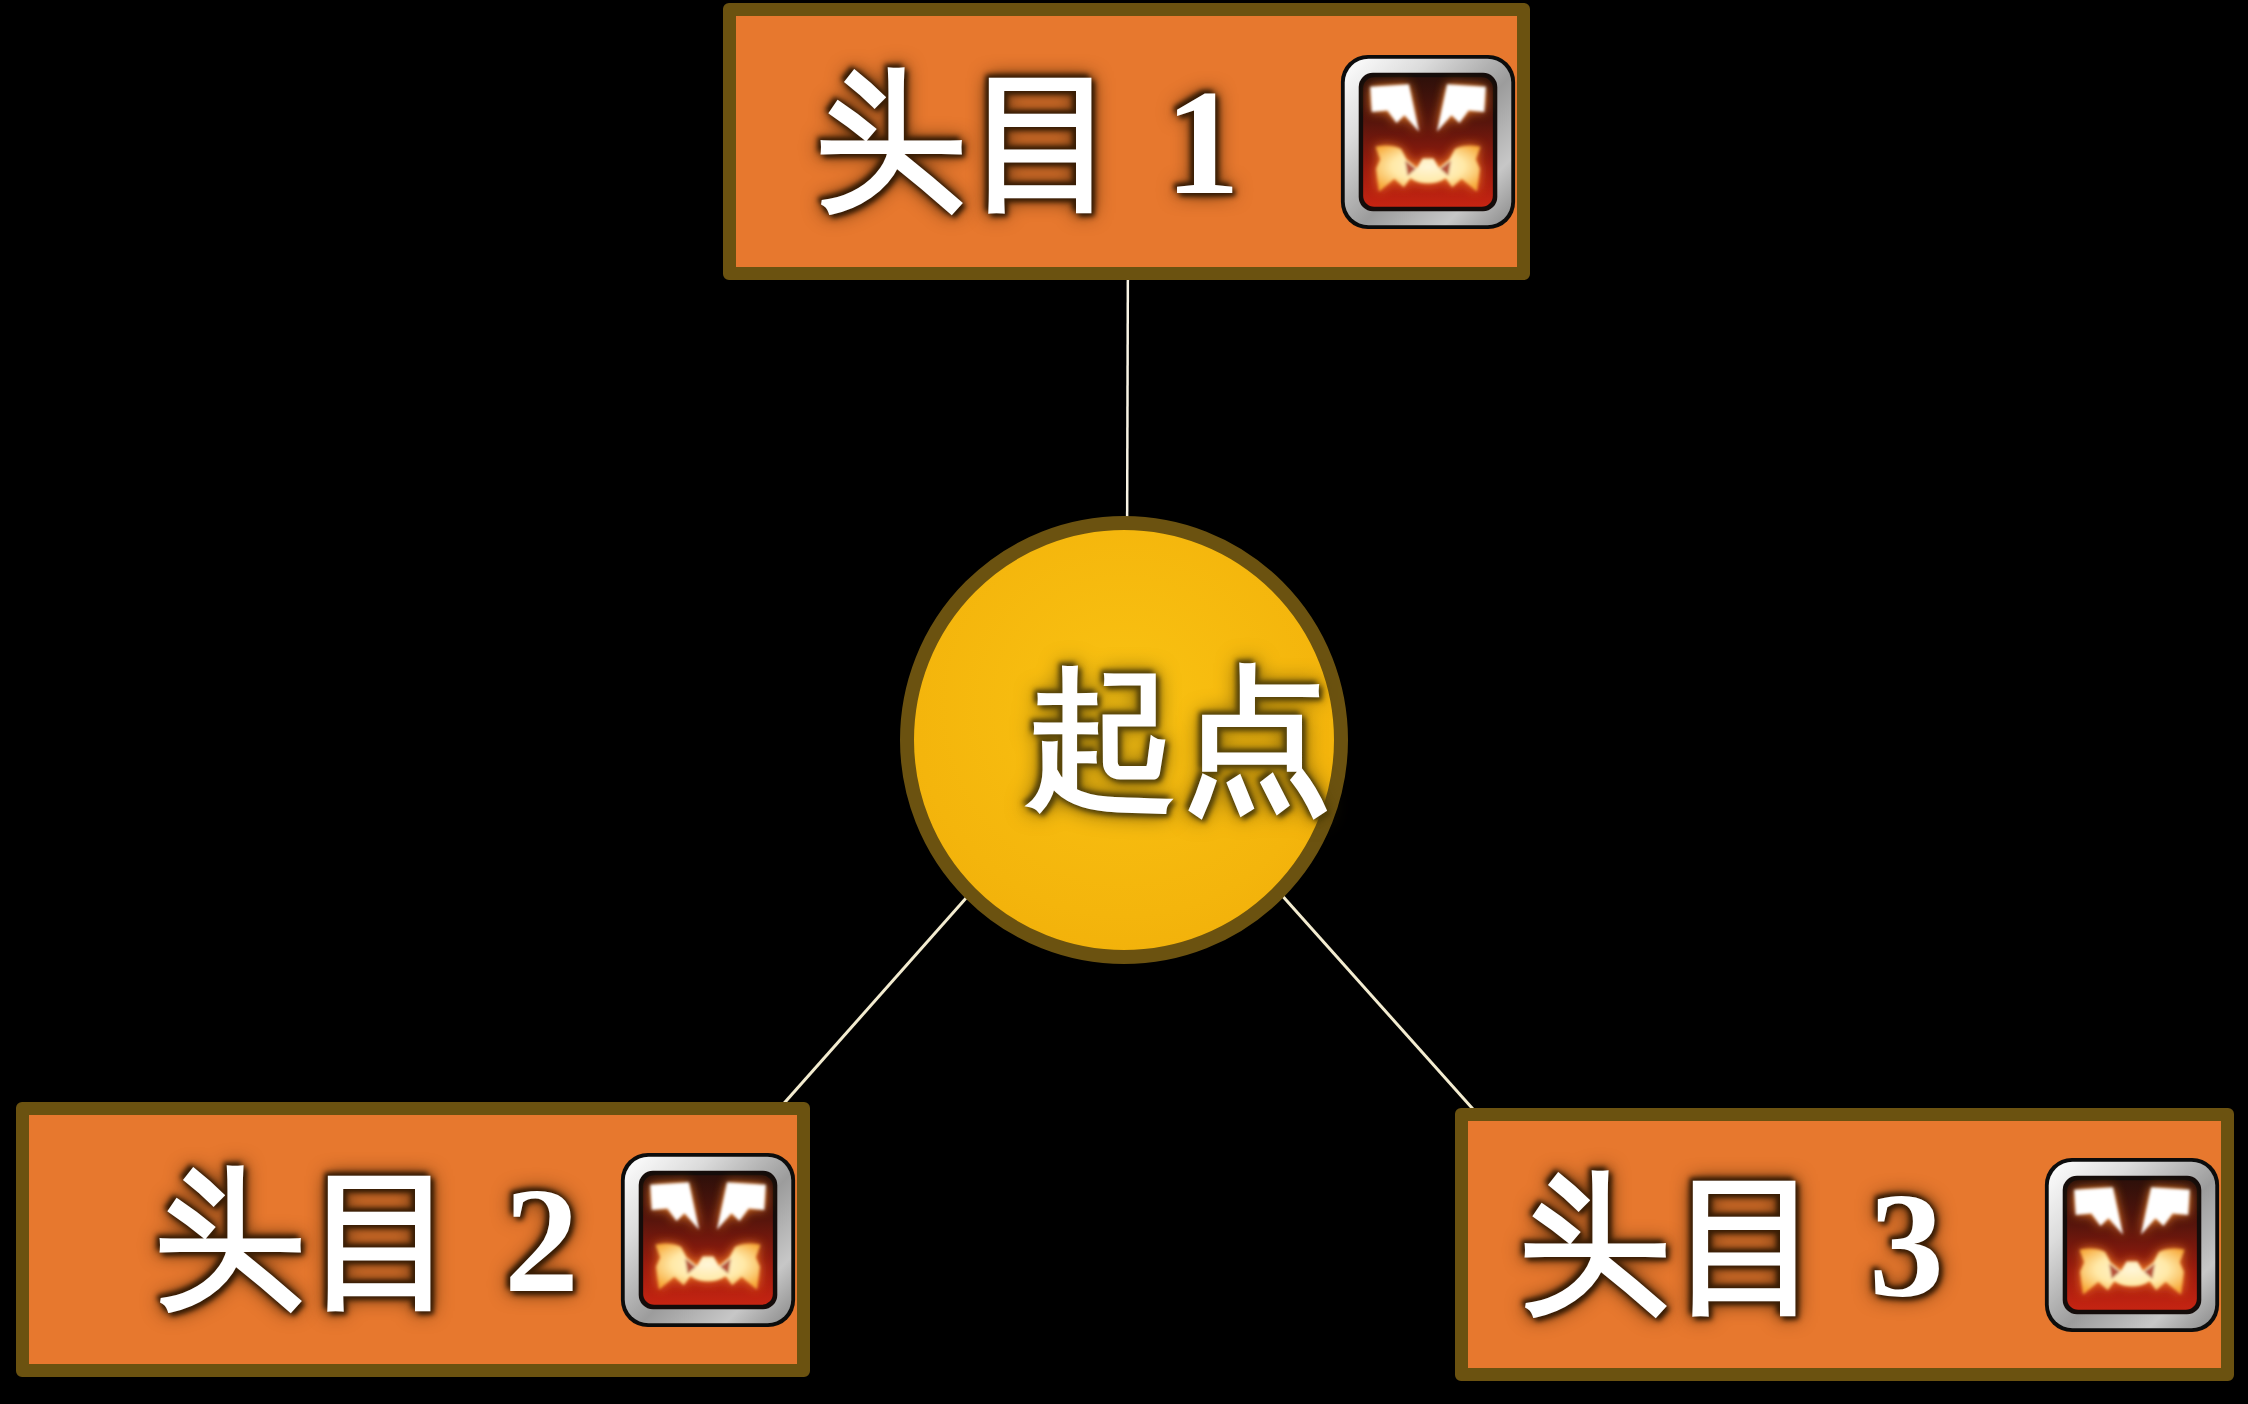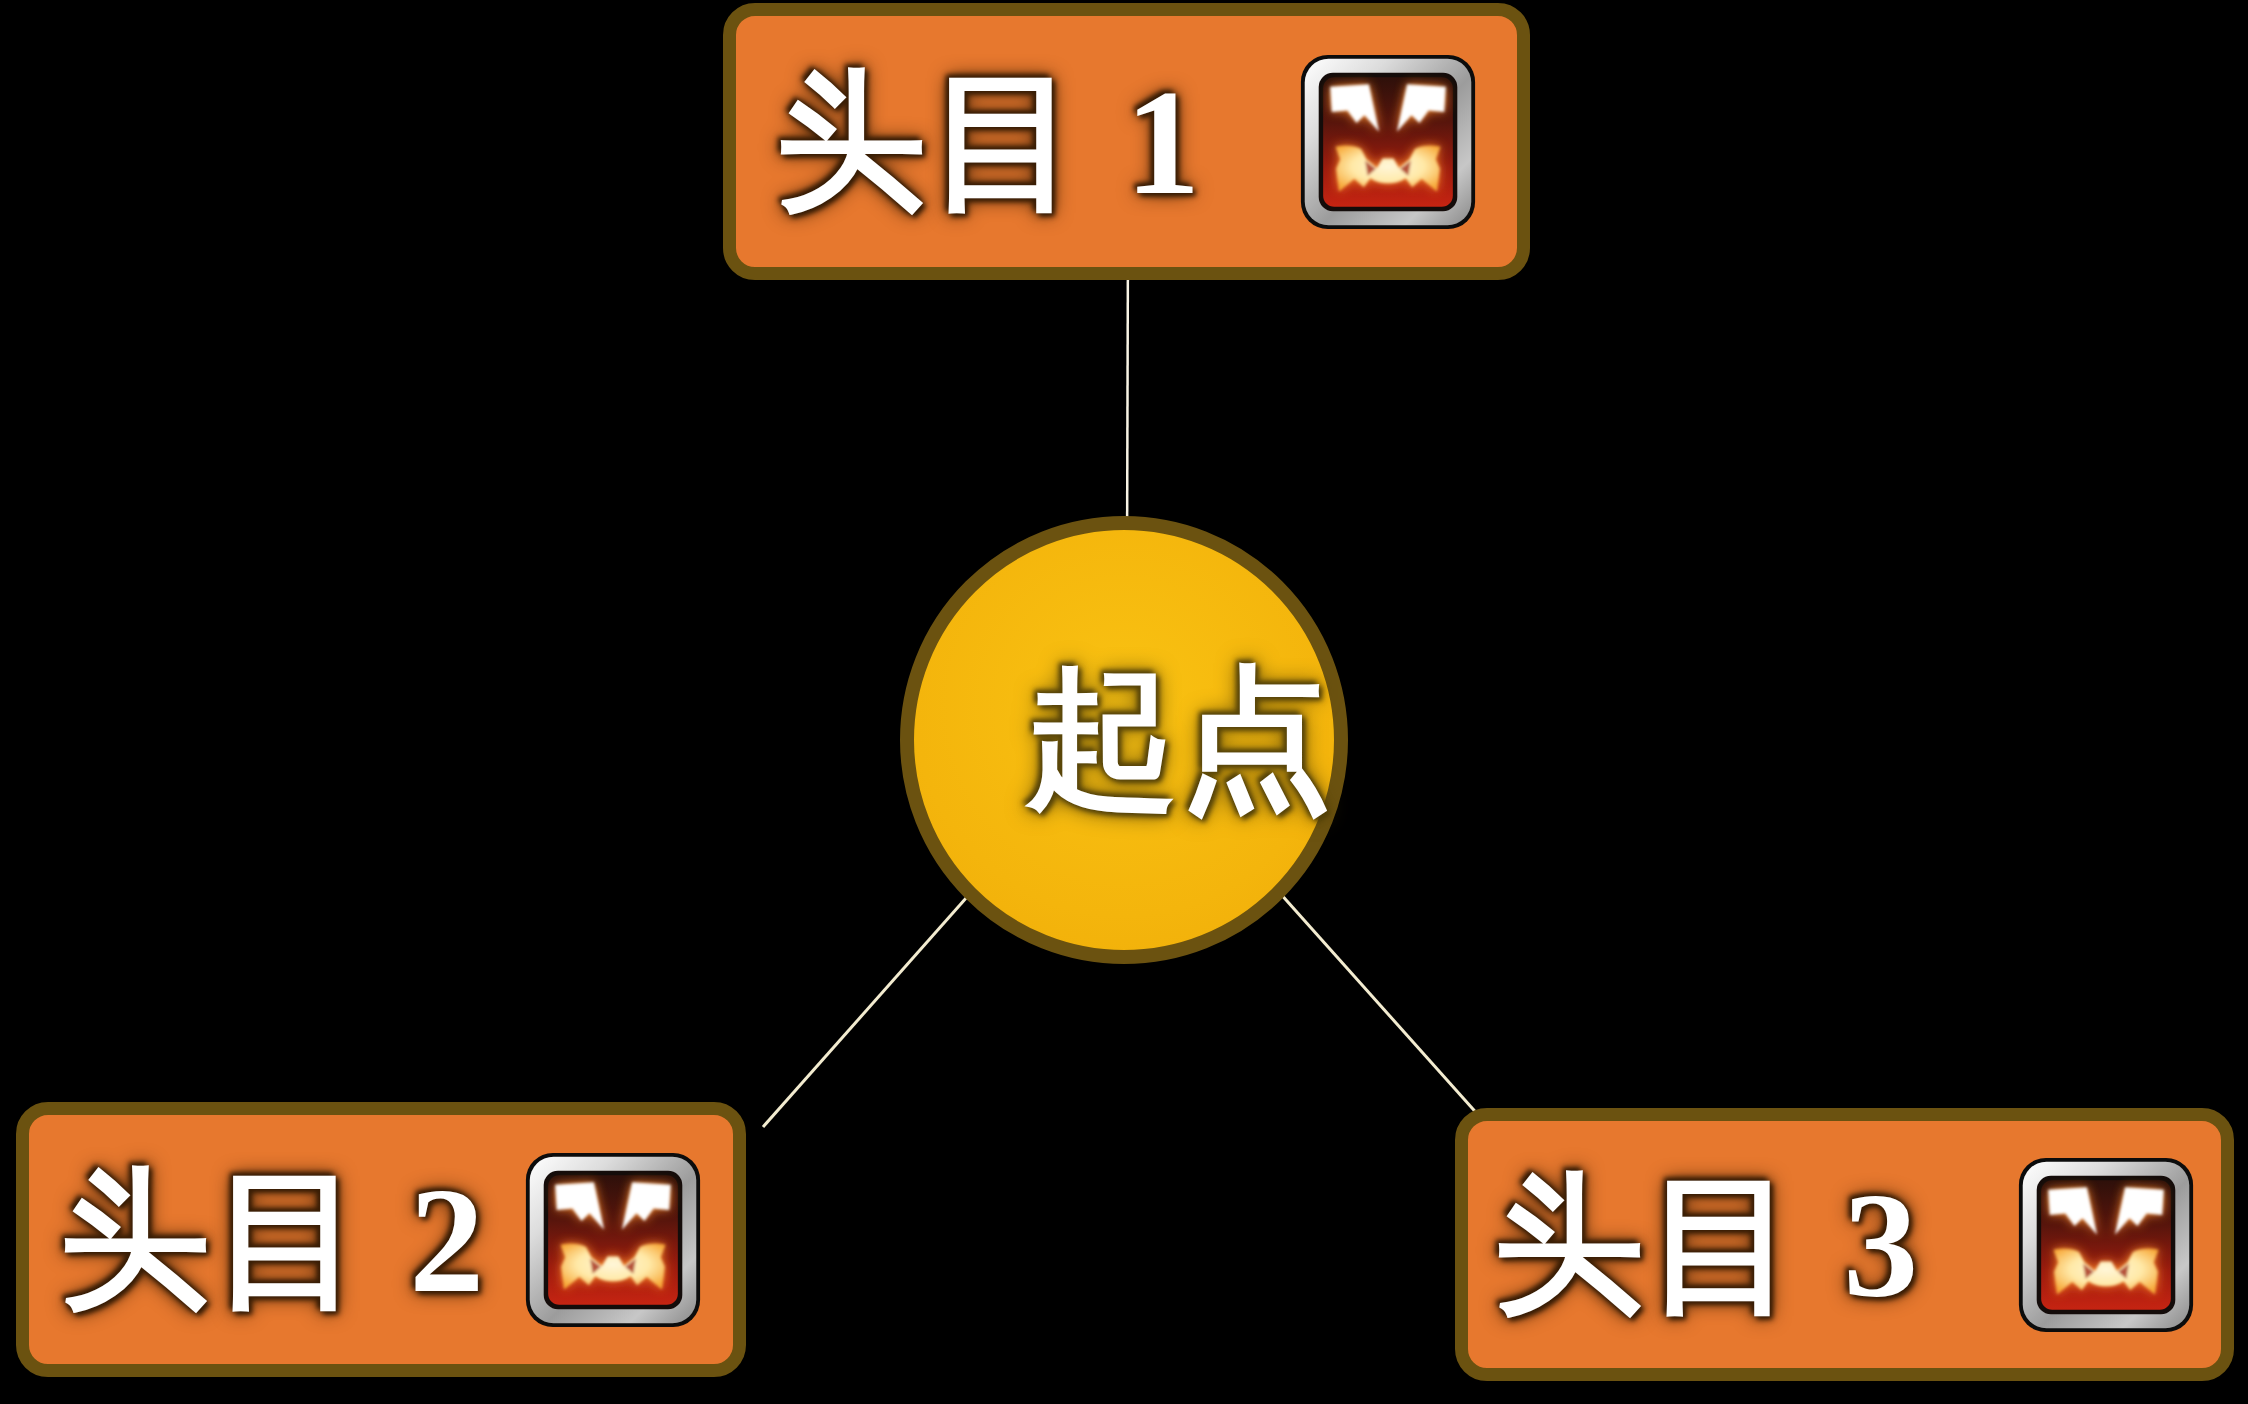--- a/index.html
+++ b/index.html
@@ -3,26 +3,26 @@
 <meta charset="utf-8">
 <style>
   html,body{margin:0;padding:0;background:#000;}
   .stage{
     position:relative;width:2248px;height:1404px;background:#000000;
     overflow:hidden;font-family:"Liberation Serif","DejaVu Serif",serif;
   }
   .edges{position:absolute;left:0;top:0;z-index:0;}
   .node{
     position:absolute;z-index:1;box-sizing:border-box;
-    background:#E7782E;border:13px solid #6B5210;border-radius:32px;
-    display:flex;align-items:center;justify-content:center;gap:95px;
+    background:#E7782E;border:13px solid #6B5210;border-radius:6px;
+    display:flex;align-items:center;justify-content:flex-end;gap:95px;
     cursor:pointer;
   }
   .node-1{left:723px;top:3px;width:807px;height:277px;}
-  .node-2{left:16px;top:1102px;width:730px;height:275px;gap:36px;}
+  .node-2{left:16px;top:1102px;width:794px;height:275px;gap:36px;}
   .node-3{left:1455px;top:1108px;width:779px;height:273px;}
   .node-label{
     color:#FFFFFF;font-size:150px;font-weight:700;line-height:1;
     letter-spacing:4px;white-space:nowrap;
     text-shadow:0 0 10px #3A1F06,0 0 20px #3A1F06,
                 3px 3px 5px #2E1604,-3px -3px 5px #2E1604;
   }
   .boss-icon{width:178px;height:178px;flex:0 0 auto;}
   .start-node{
     position:absolute;z-index:1;box-sizing:border-box;

